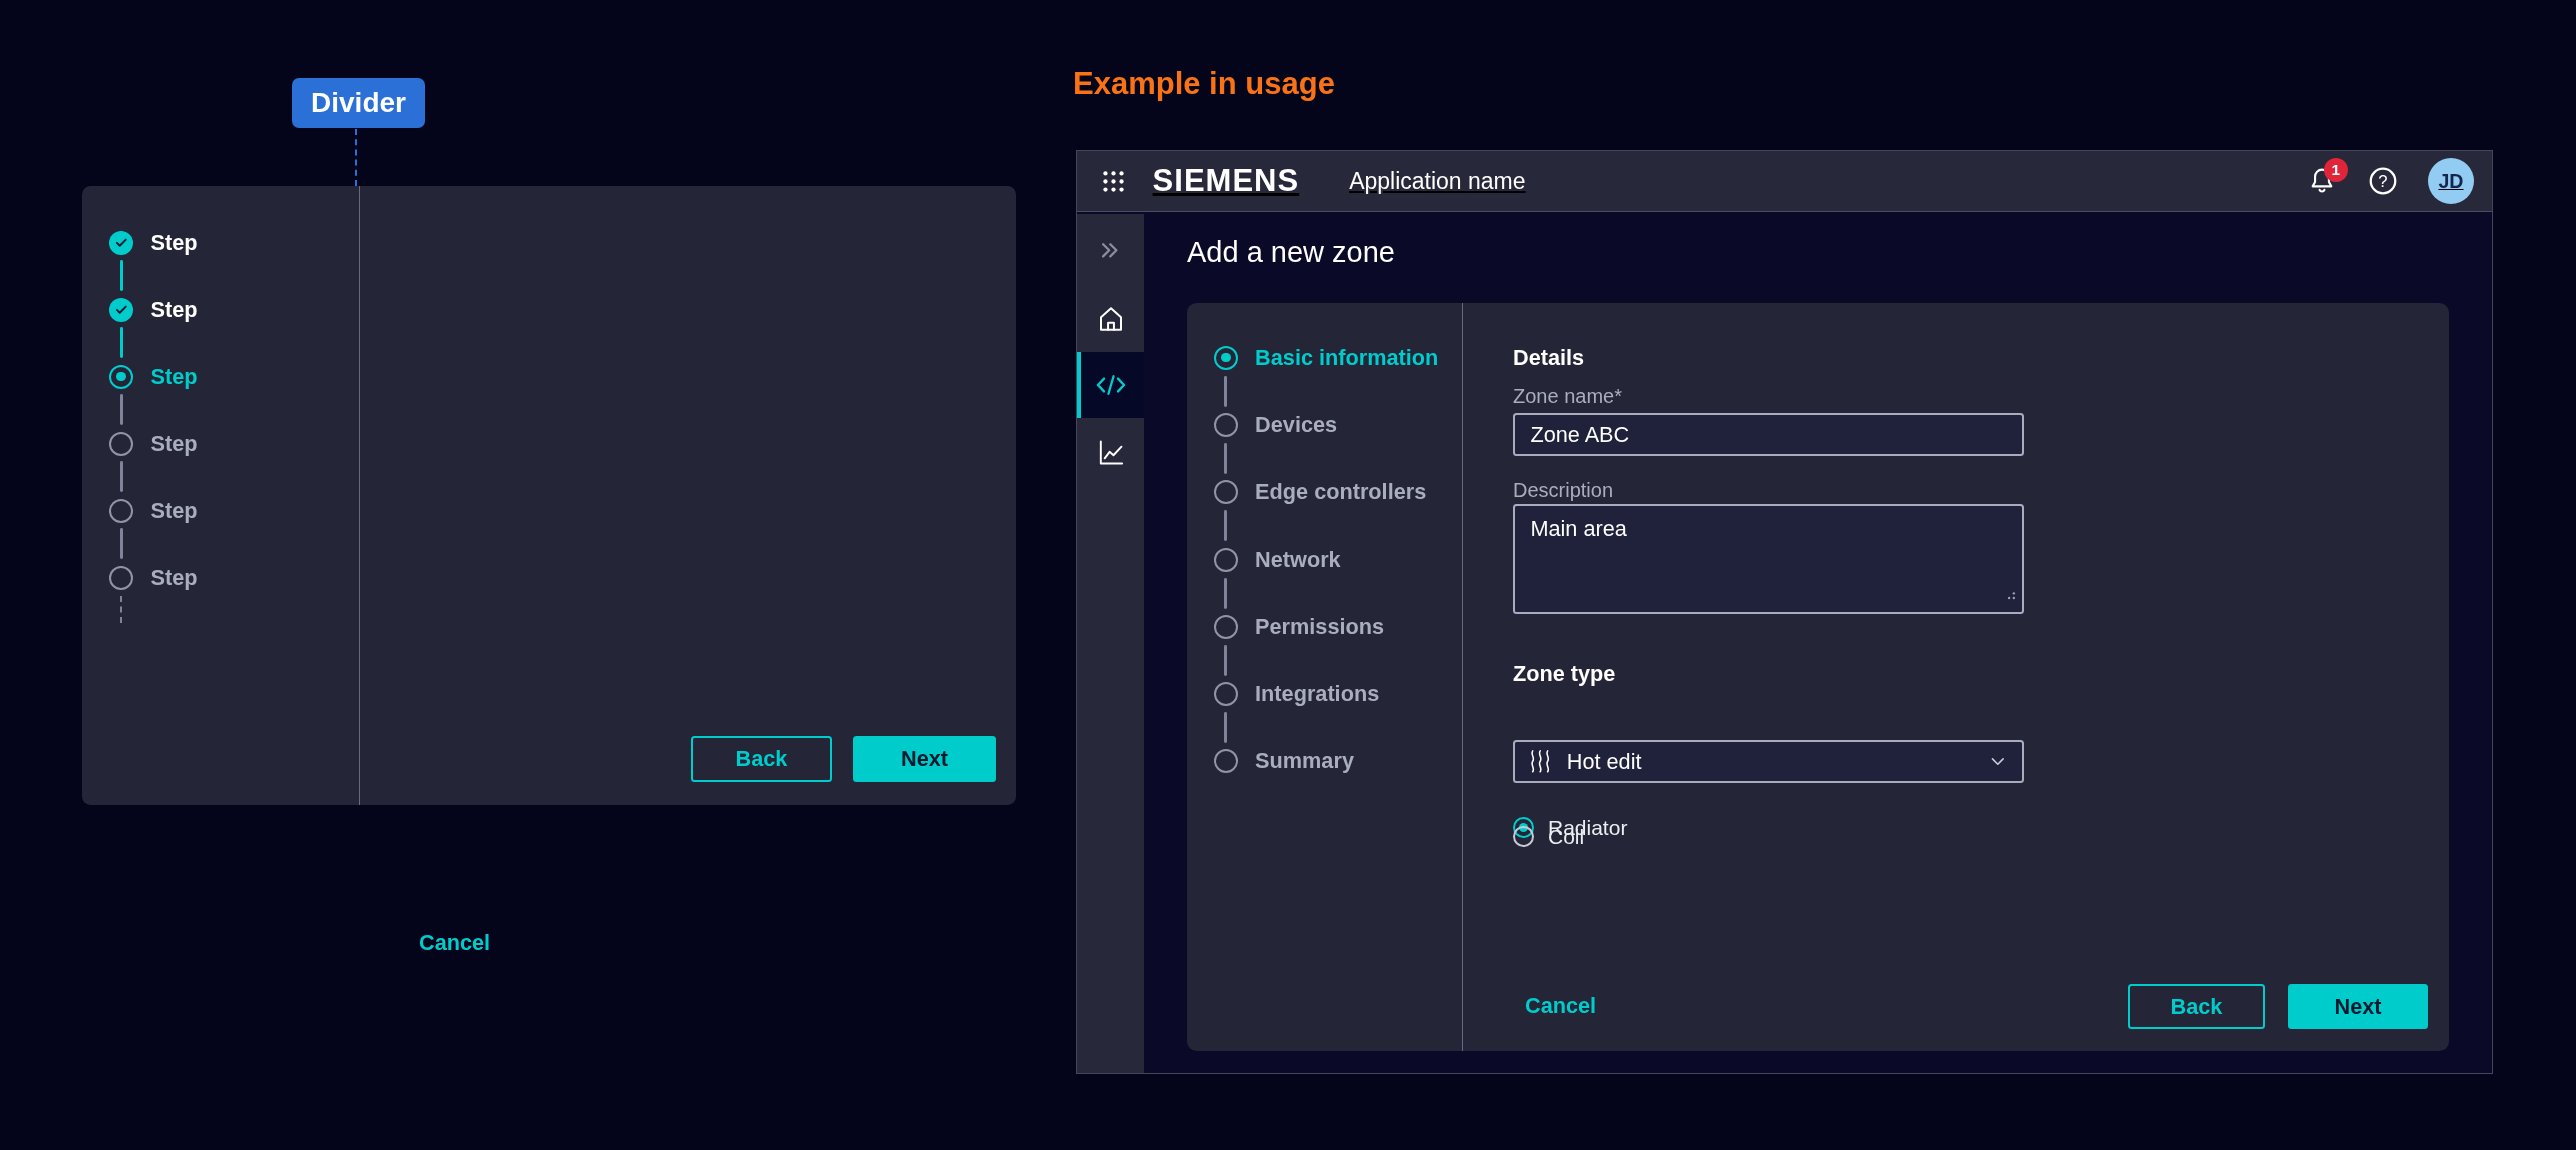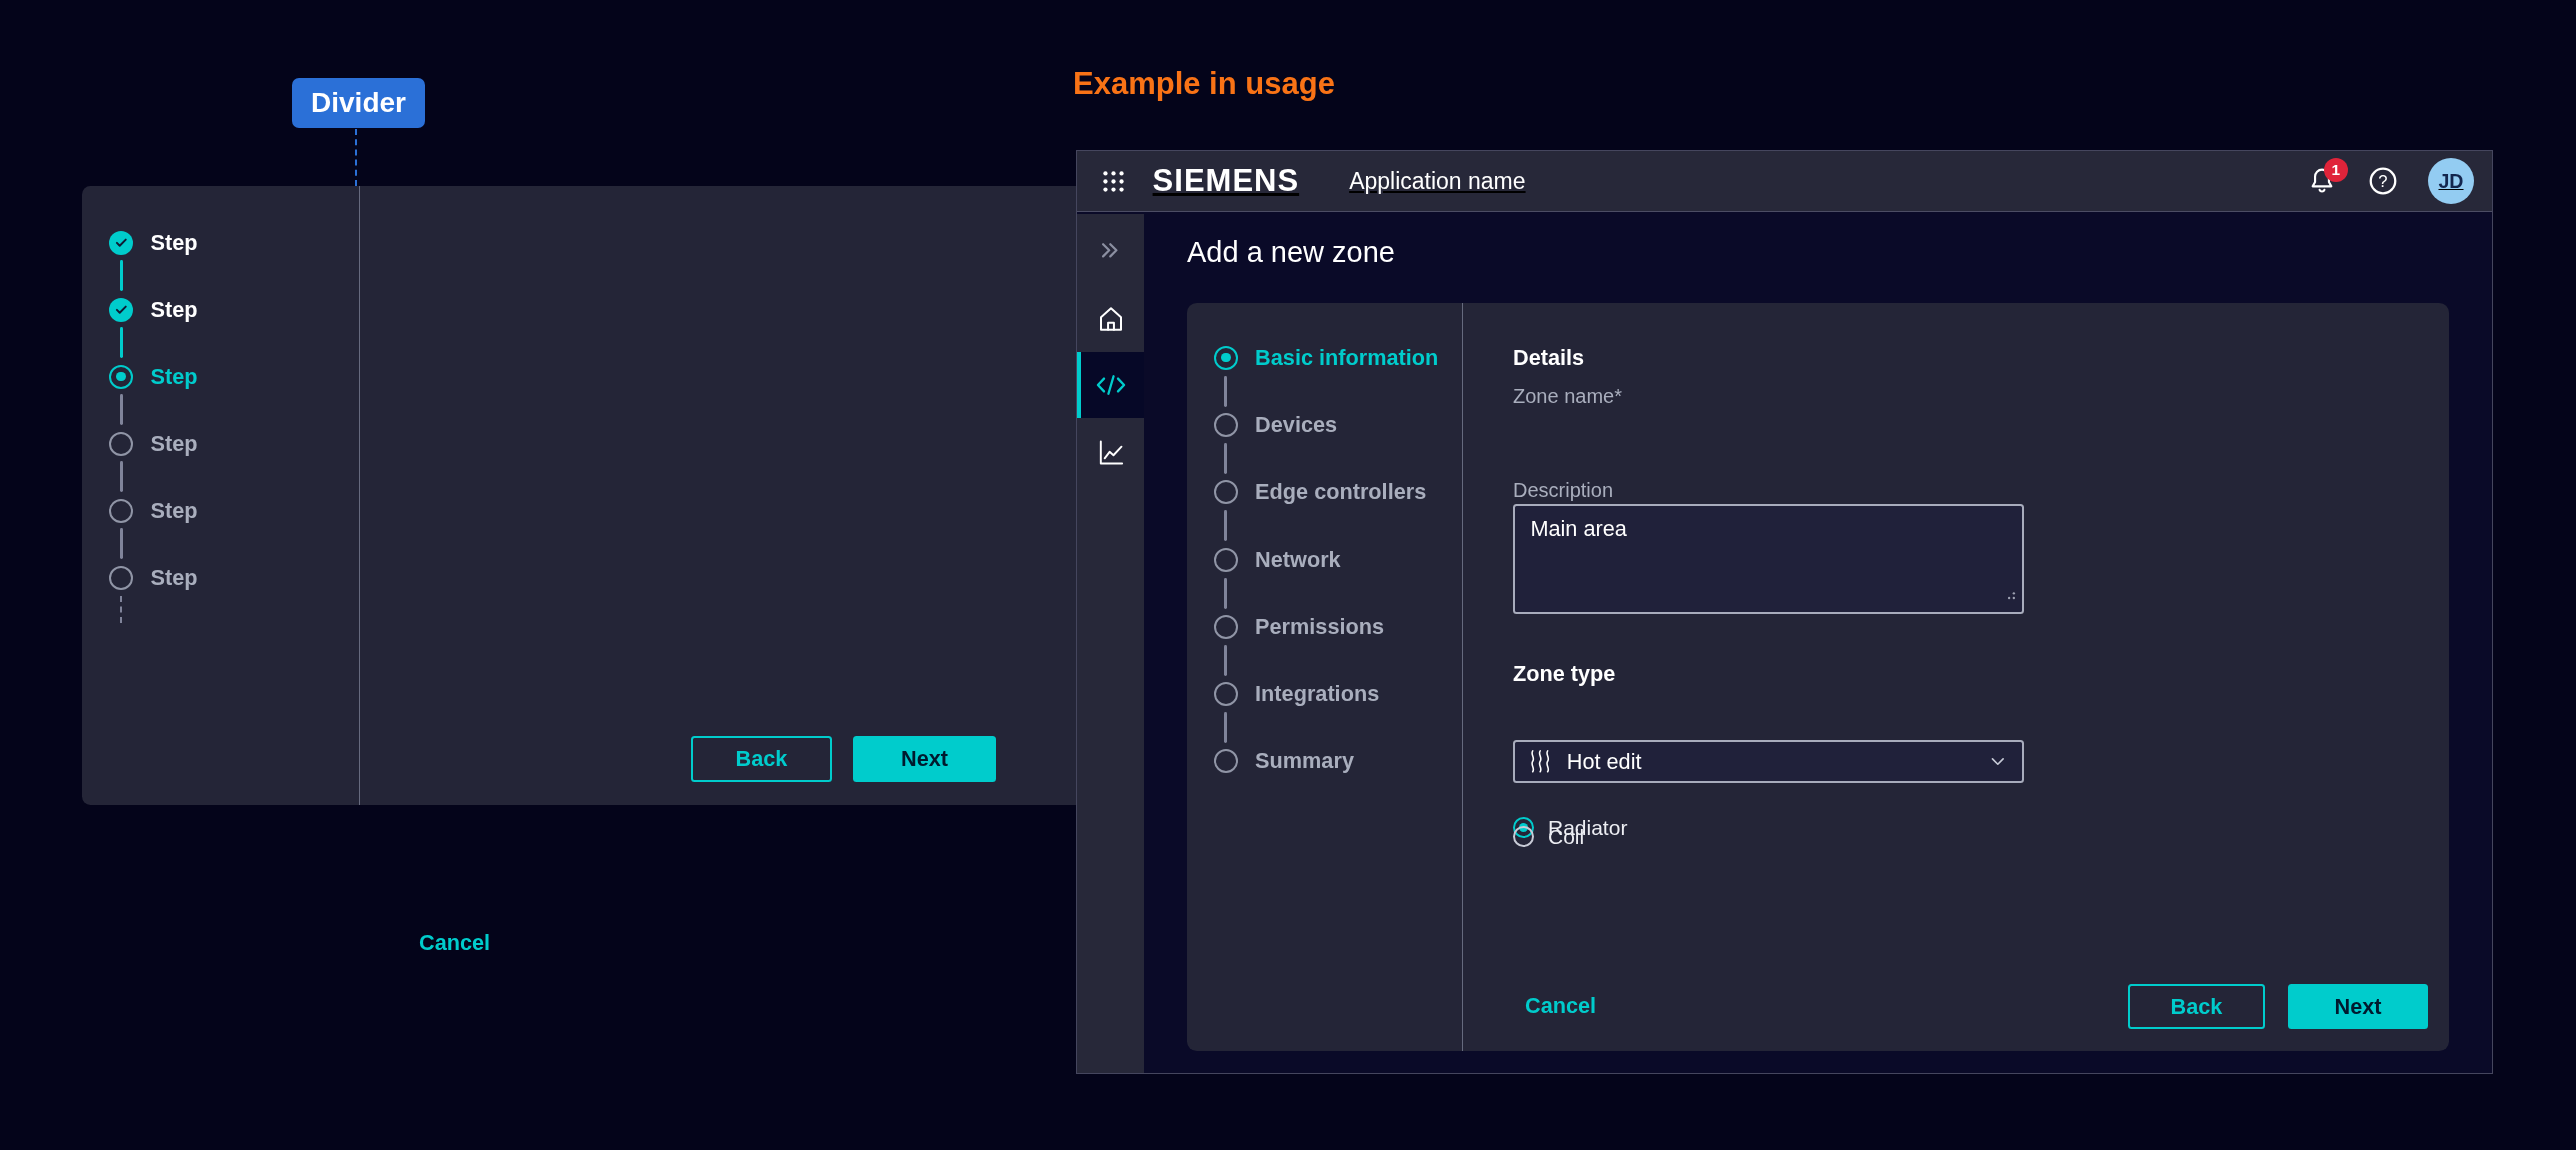--- a/index.html
+++ b/index.html
@@ -5,21 +5,21 @@
   * { margin:0; padding:0; box-sizing:border-box; }
   html,body { width:2576px; height:1150px; background:#04041A; font-family:"Liberation Sans", sans-serif; }
   .page { position:relative; width:2576px; height:1150px; background:#04041A; overflow:hidden; }
 
   
   .chip { position:absolute; left:292px; top:78px; width:133px; height:50px; background:var(--chip_blue,#2B70D7);
           border-radius:7px; color:#fff; font-size:28px; font-weight:700; display:flex; align-items:center; justify-content:center; }
   .chip-line { position:absolute; left:355px; top:129px; height:57px; width:0; border-left:2.8px dashed var(--chip_blue,#2B70D7); }
 
   .card { position:absolute; background:#242537; }
-  .card-left { left:82px; top:186px; width:1105px; height:619px; border-radius:8.4px; }
+  .card-left { left:82px; top:186px; width:934px; height:619px; border-radius:8.4px; }
   .card-right { left:110px; top:152px; width:1262px; height:748px; border-radius:9.8px; }
   .vdiv { position:absolute; top:0; bottom:0; width:1.4px; background:rgba(185,190,212,0.45); }
   .card-left .vdiv { left:277px; }
   .card-right .vdiv { left:275px; }
 
   .sitem { position:absolute; height:31px; display:flex; align-items:center; gap:17.5px; left:27px; cursor:default; }
   .card-right .sitem { left:26.6px; }
   .circ { width:24px; height:24px; border-radius:50%; flex:0 0 24px; position:relative; display:flex; align-items:center; justify-content:center; }
   .circ.completed { background:var(--accent,#00CCCC); }
   .circ.current { border:2.1px solid var(--accent,#00CCCC); }
@@ -253,20 +253,23 @@
           <span class="slabel pending">Integrations</span>
         </div>
         <span class="conn cR6"></span>
         <div class="sitem R7">
           <span class="circ pending"></span>
           <span class="slabel pending">Summary</span>
         </div>
 
         <div class="fhead f-details">Details</div>
         <div class="flabel f-zlabel">Zone name*</div>
+        <div class="fbox f-input">
+          <span>Zone ABC</span>
+        </div>
         <div class="flabel f-dlabel">Description</div>
         <div class="fbox f-textarea">
           <span>Main area</span>
           <span class="grip">
             <svg width="12.6" height="12.6" viewBox="0 0 16 16" fill="#9CA0B0">
               <circle cx="12.5" cy="5.5" r="1.5"></circle>
                 <circle cx="12.5" cy="11.5" r="1.5"></circle>
                 <circle cx="6.5" cy="11.5" r="1.5"></circle>
             </svg>
           </span>

